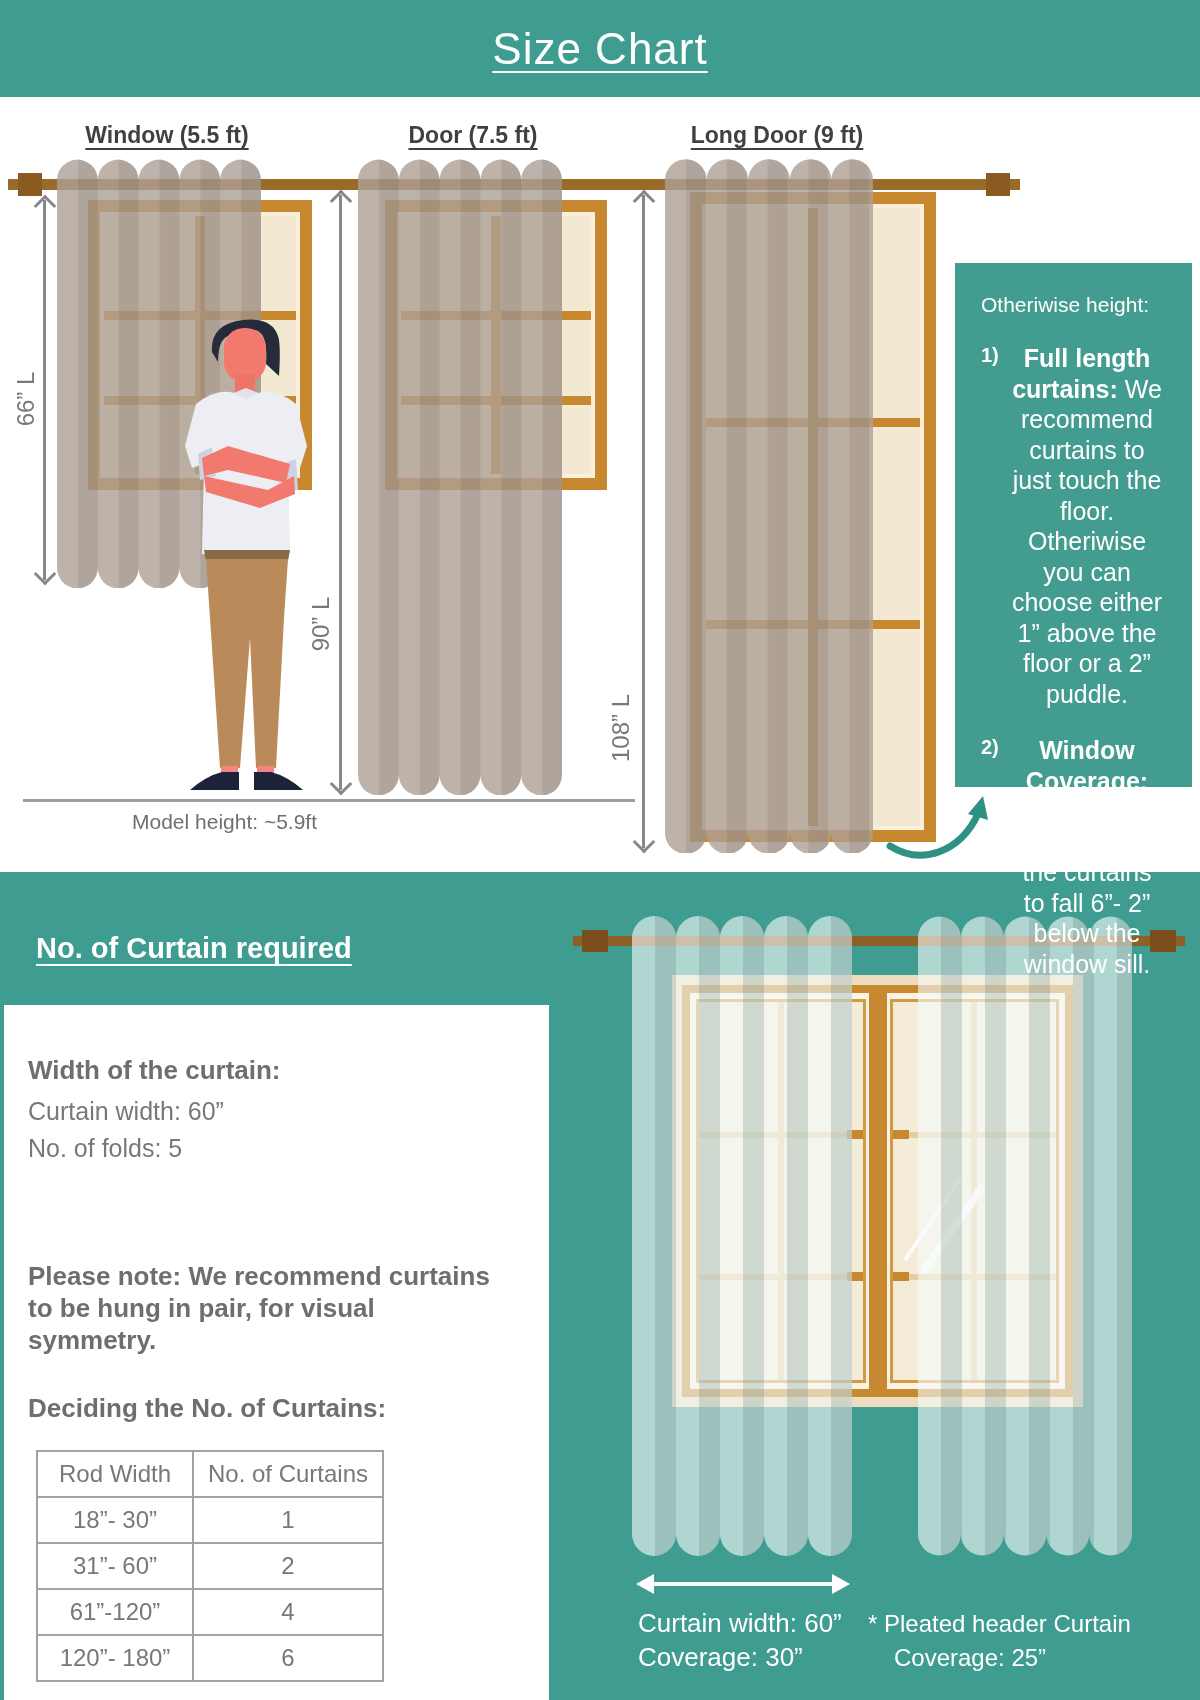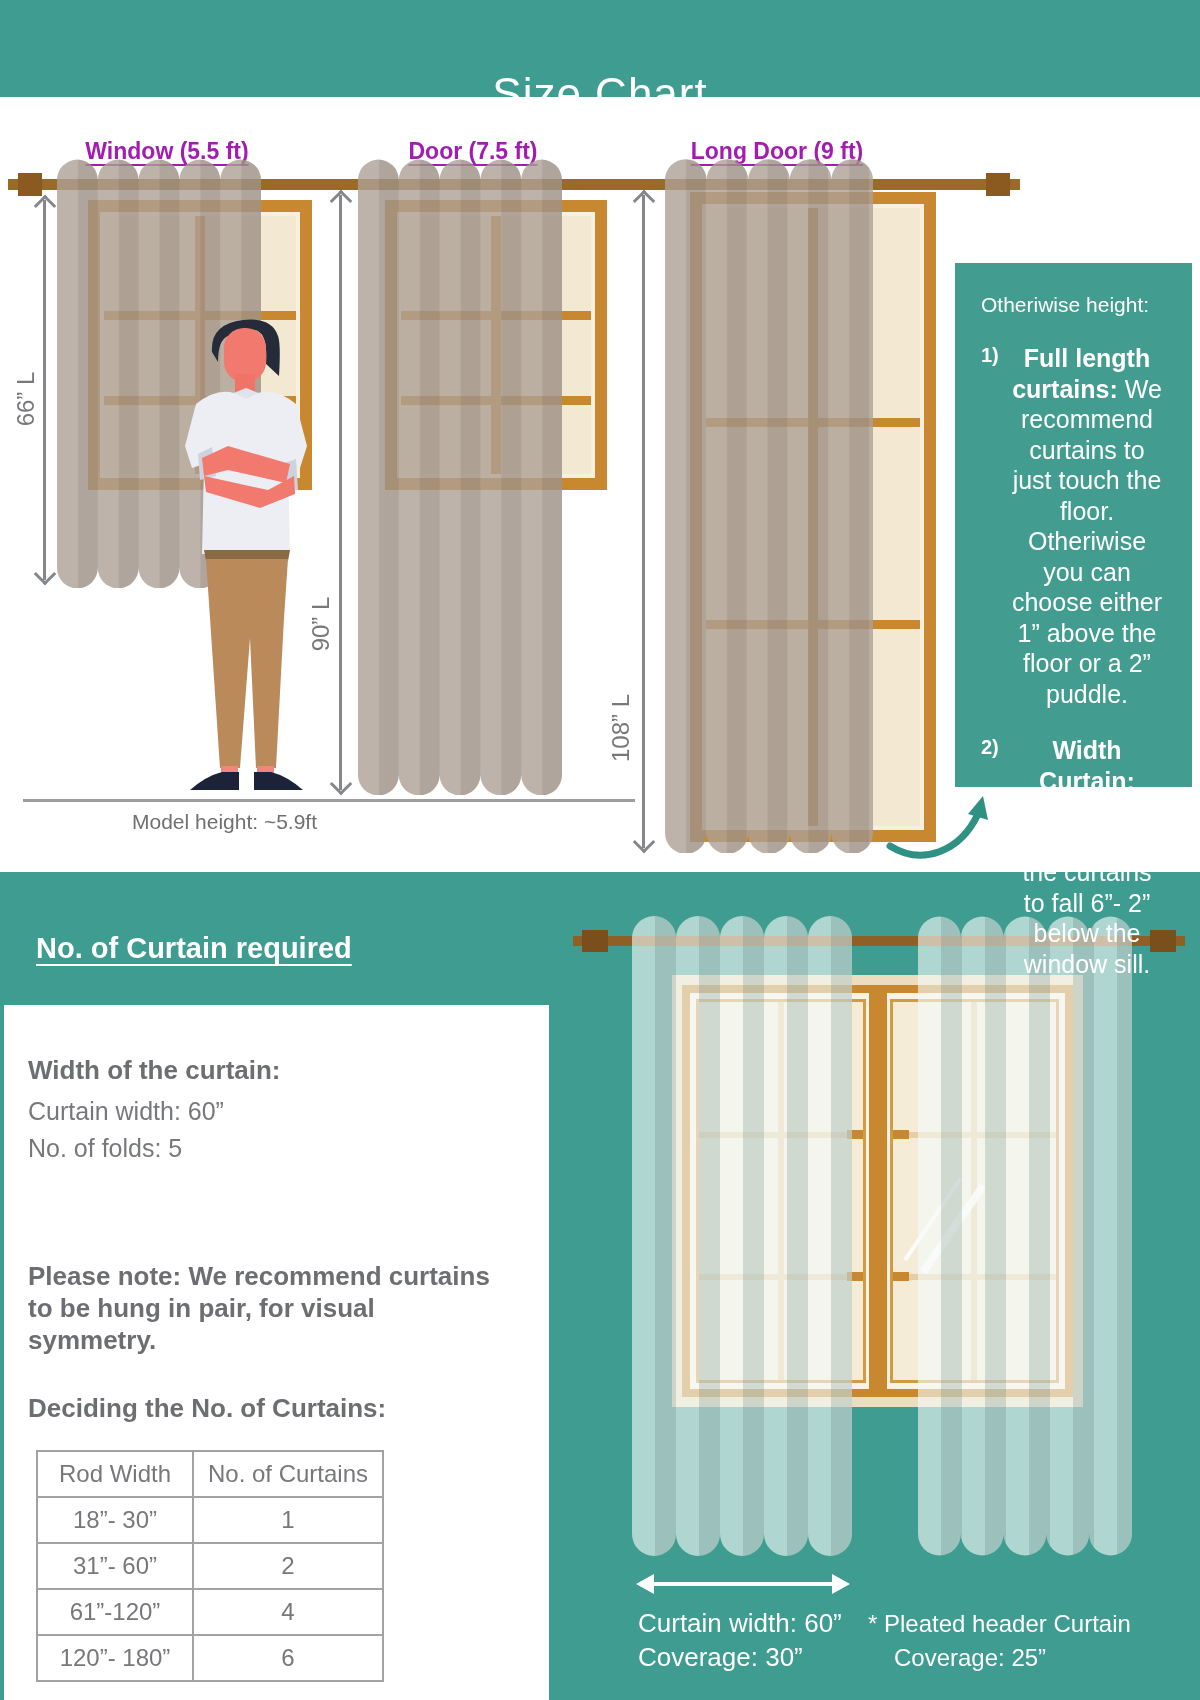--- a/index.html
+++ b/index.html
@@ -4,25 +4,25 @@
 <style>
   html,body{margin:0;padding:0;background:#e8e8e8;}
   .page{position:relative;width:1200px;height:1700px;background:#ffffff;overflow:hidden;
         font-family:"Liberation Sans",sans-serif;margin:0 auto;}
   .abs{position:absolute;}
 
   
   .topbar{position:absolute;left:0;top:0;width:1200px;height:97px;background:#3f9c90;}
   .title{position:absolute;left:600px;top:24px;transform:translateX(-50%);color:#ffffff;
          font-size:44px;font-weight:500;letter-spacing:1px;text-decoration:underline;
-         text-underline-offset:7px;text-decoration-thickness:2px;white-space:nowrap;margin-top:45px;}
+         text-underline-offset:7px;text-decoration-thickness:2px;white-space:nowrap;}
 
   
   .collab{position:absolute;top:122px;transform:translateX(-50%);font-size:23px;font-weight:bold;
-          color:#a21caf;text-decoration:underline;text-underline-offset:5px;white-space:nowrap;margin-top:16px;}
+          color:#404040;text-decoration:underline;text-underline-offset:5px;white-space:nowrap;}
 
   
   .rod{position:absolute;background:#9a6a28;z-index:2;}
   .finial{position:absolute;background:#8a5a20;z-index:2;}
   .rod2{position:absolute;background:#8f6026;z-index:2;}
   .finial2{position:absolute;background:#7a4f1c;z-index:2;}
 
   
   .win{position:absolute;border:12px solid #c8882f;background:#f8efdc;z-index:1;}
   .pane{position:absolute;left:4px;right:4px;top:4px;bottom:4px;background:#f3e8d2;overflow:hidden;}
@@ -180,21 +180,21 @@
     <div class="mi">
       <span class="num">1)</span>
       <div class="mtext">
         <b>Full length curtains:</b>
         <span>We recommend curtains to just touch the floor. Otheriwise you can choose either 1” above the floor or a 2” puddle.</span>
       </div>
     </div>
     <div class="mi">
       <span class="num">2)</span>
       <div class="mtext">
-        <b class="blocked">Width Curtain:</b>
+        <b class="blocked">Window Coverage:</b>
         <span class="blocked">We recommend the curtains to fall 6”- 2” below the window sill.</span>
       </div>
     </div>
   </div>
 
   <svg class="abs" style="left:882px;top:790px;z-index:6;" width="110" height="72" viewBox="0 0 110 72">
     <path d="M8,56 C40,76 78,62 96,24" stroke="#2e9184" stroke-width="7" fill="none" stroke-linecap="round"></path>
     <polygon points="86,24 101,6 106,30" fill="#2e9184"></polygon>
   </svg>
 

